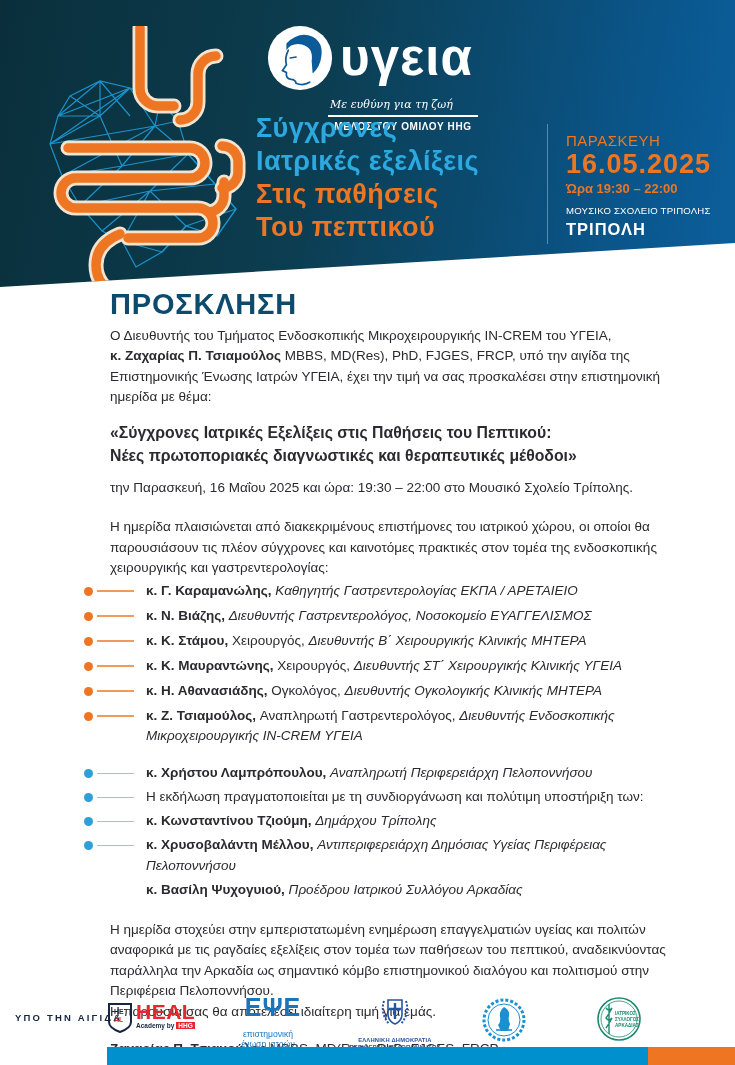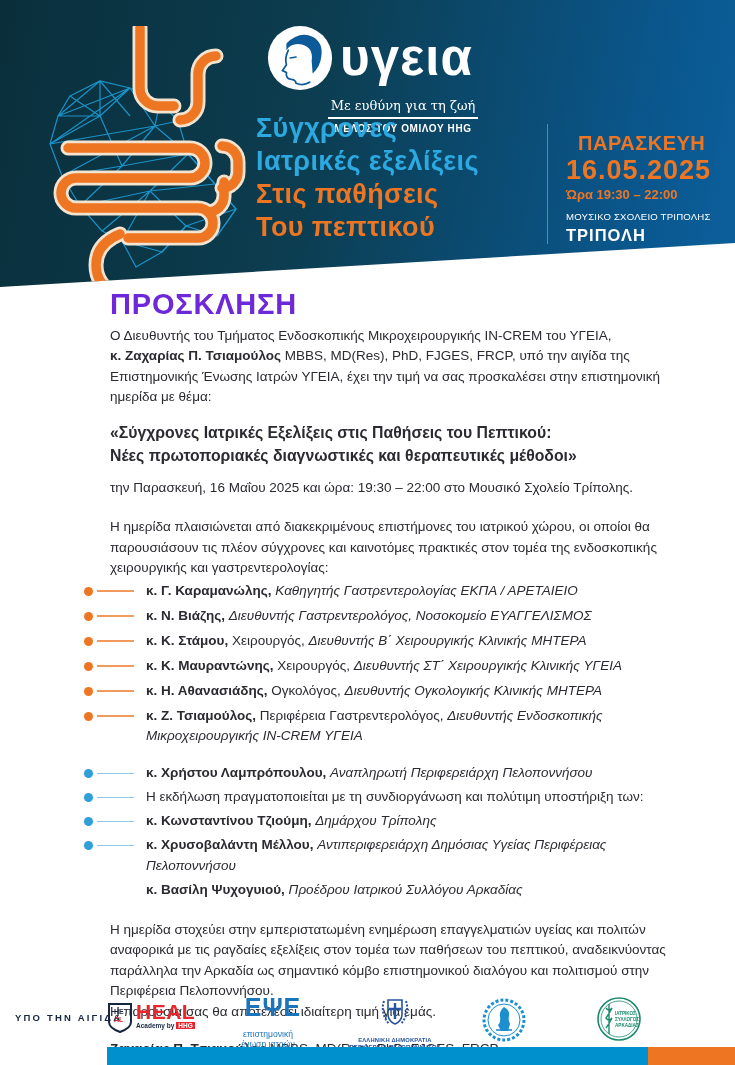--- a/index.html
+++ b/index.html
@@ -8,38 +8,38 @@
 
   
   .header{position:absolute;left:0;top:0;width:735px;height:290px;
           background:linear-gradient(100deg,#0a2f3b 0%,#0c3d50 42%,#0a5890 88%,#0c5f9c 100%);
           clip-path:polygon(0 0,100% 0,100% 243px,0 287px);}
   .illustration{position:absolute;left:10px;top:26px;width:252px;height:262px;}
   .logo-block{position:absolute;left:266px;top:24px;width:210px;}
   .logo-row{display:flex;align-items:center;}
   .logo-circle{width:68px;height:68px;flex:0 0 68px;}
   .brand{color:#fff;font-size:51px;font-weight:bold;letter-spacing:1px;line-height:68px;margin-left:6px;}
-  .tagline{margin:6px 0 0 64px;width:146px;text-align:center;color:#fff;
-           font-family:"DejaVu Serif",serif;font-size:13px;}
+  .tagline{margin:6px 0 0 64px;width:146px;text-align:left;color:#fff;
+           font-family:"DejaVu Serif",serif;font-style:italic;font-size:11px;}
   .member{margin:4px 0 0 62px;width:150px;text-align:center;color:#fff;font-size:10px;
           font-weight:bold;letter-spacing:.6px;border-top:2px solid #fff;padding-top:4px;}
   .title{position:absolute;left:256px;top:112px;font-weight:bold;font-size:27px;line-height:33px;letter-spacing:.4px;}
   .t-blue{color:#2BA9E0;}
   .t-orange{color:#EE7623;}
   .v-divider{position:absolute;left:547px;top:124px;width:1px;height:120px;background:rgba(150,190,215,.55);}
   .event{position:absolute;left:566px;top:132px;width:165px;}
-  .ev-day{color:#EE7623;font-weight:bold;font-size:20px;letter-spacing:.5px;margin-left:12px;}
+  .ev-day{color:#EE7623;font-weight:normal;font-size:15px;letter-spacing:.5px;}
   .ev-date{color:#EE7623;font-weight:bold;font-size:27px;letter-spacing:1px;line-height:30px;}
   .ev-time{color:#EE7623;font-weight:bold;font-size:13px;margin-top:2px;}
   .ev-venue{color:#fff;font-size:9.6px;letter-spacing:.2px;margin-top:9px;}
   .ev-city{color:#fff;font-size:16.5px;font-weight:bold;letter-spacing:1px;margin-top:4px;}
 
   
   .content{position:absolute;left:110px;top:294px;width:584px;font-size:13.5px;line-height:20.5px;}
-  .h-invite{color:#6d28d9;font-size:29px;font-weight:bold;letter-spacing:.8px;margin:0 0 11px 0;}
+  .h-invite{color:#0c4a6e;font-size:29px;font-weight:bold;letter-spacing:.8px;margin:0 0 11px 0;}
   .para{margin:0 0 13px 0;}
   .b{font-weight:bold;}
   .i{font-style:italic;}
   .theme{font-weight:bold;font-size:15.8px;line-height:23px;margin:0 0 11px 0;}
   .when{margin:0 0 19px 0;}
   .list{list-style:none;margin:0;padding:0;}
   .list li,.row{position:relative;margin-left:36px;}
   .speakers li{margin-bottom:4.5px;}
   .coorg .row{margin-bottom:3.5px;}
   .blt{position:absolute;left:-62px;top:6px;width:50px;height:9px;}
@@ -172,21 +172,21 @@
             <span class="dot"></span>
             <span class="ln"></span>
           </span><span class="b">κ. Κ. Μαυραντώνης, </span><span>Χειρουργός, </span><span class="i">Διευθυντής ΣΤ΄ Χειρουργικής Κλινικής ΥΓΕΙΑ</span></li>
       <li><span class="blt or">
             <span class="dot"></span>
             <span class="ln"></span>
           </span><span class="b">κ. Η. Αθανασιάδης, </span><span>Ογκολόγος, </span><span class="i">Διευθυντής Ογκολογικής Κλινικής ΜΗΤΕΡΑ</span></li>
       <li><span class="blt or">
             <span class="dot"></span>
             <span class="ln"></span>
-          </span><span class="b">κ. Ζ. Τσιαμούλος, </span><span>Περιφέρεια Γαστρεντερολόγος, </span><span class="i">Διευθυντής Ενδοσκοπικής Μικροχειρουργικής IN-CREM ΥΓΕΙΑ</span></li>
+          </span><span class="b">κ. Ζ. Τσιαμούλος, </span><span>Αναπληρωτή Γαστρεντερολόγος, </span><span class="i">Διευθυντής Ενδοσκοπικής Μικροχειρουργικής IN-CREM ΥΓΕΙΑ</span></li>
     </ul>
 
     <div class="gap"></div>
 
     <div class="coorg">
       <div class="row"><span class="blt bl">
             <span class="dot"></span>
             <span class="ln"></span>
           </span><span class="b">κ. Χρήστου Λαμπρόπουλου, </span><span class="i">Αναπληρωτή Περιφερειάρχη Πελοποννήσου</span></div>
       <div class="row"><span class="blt bl">

